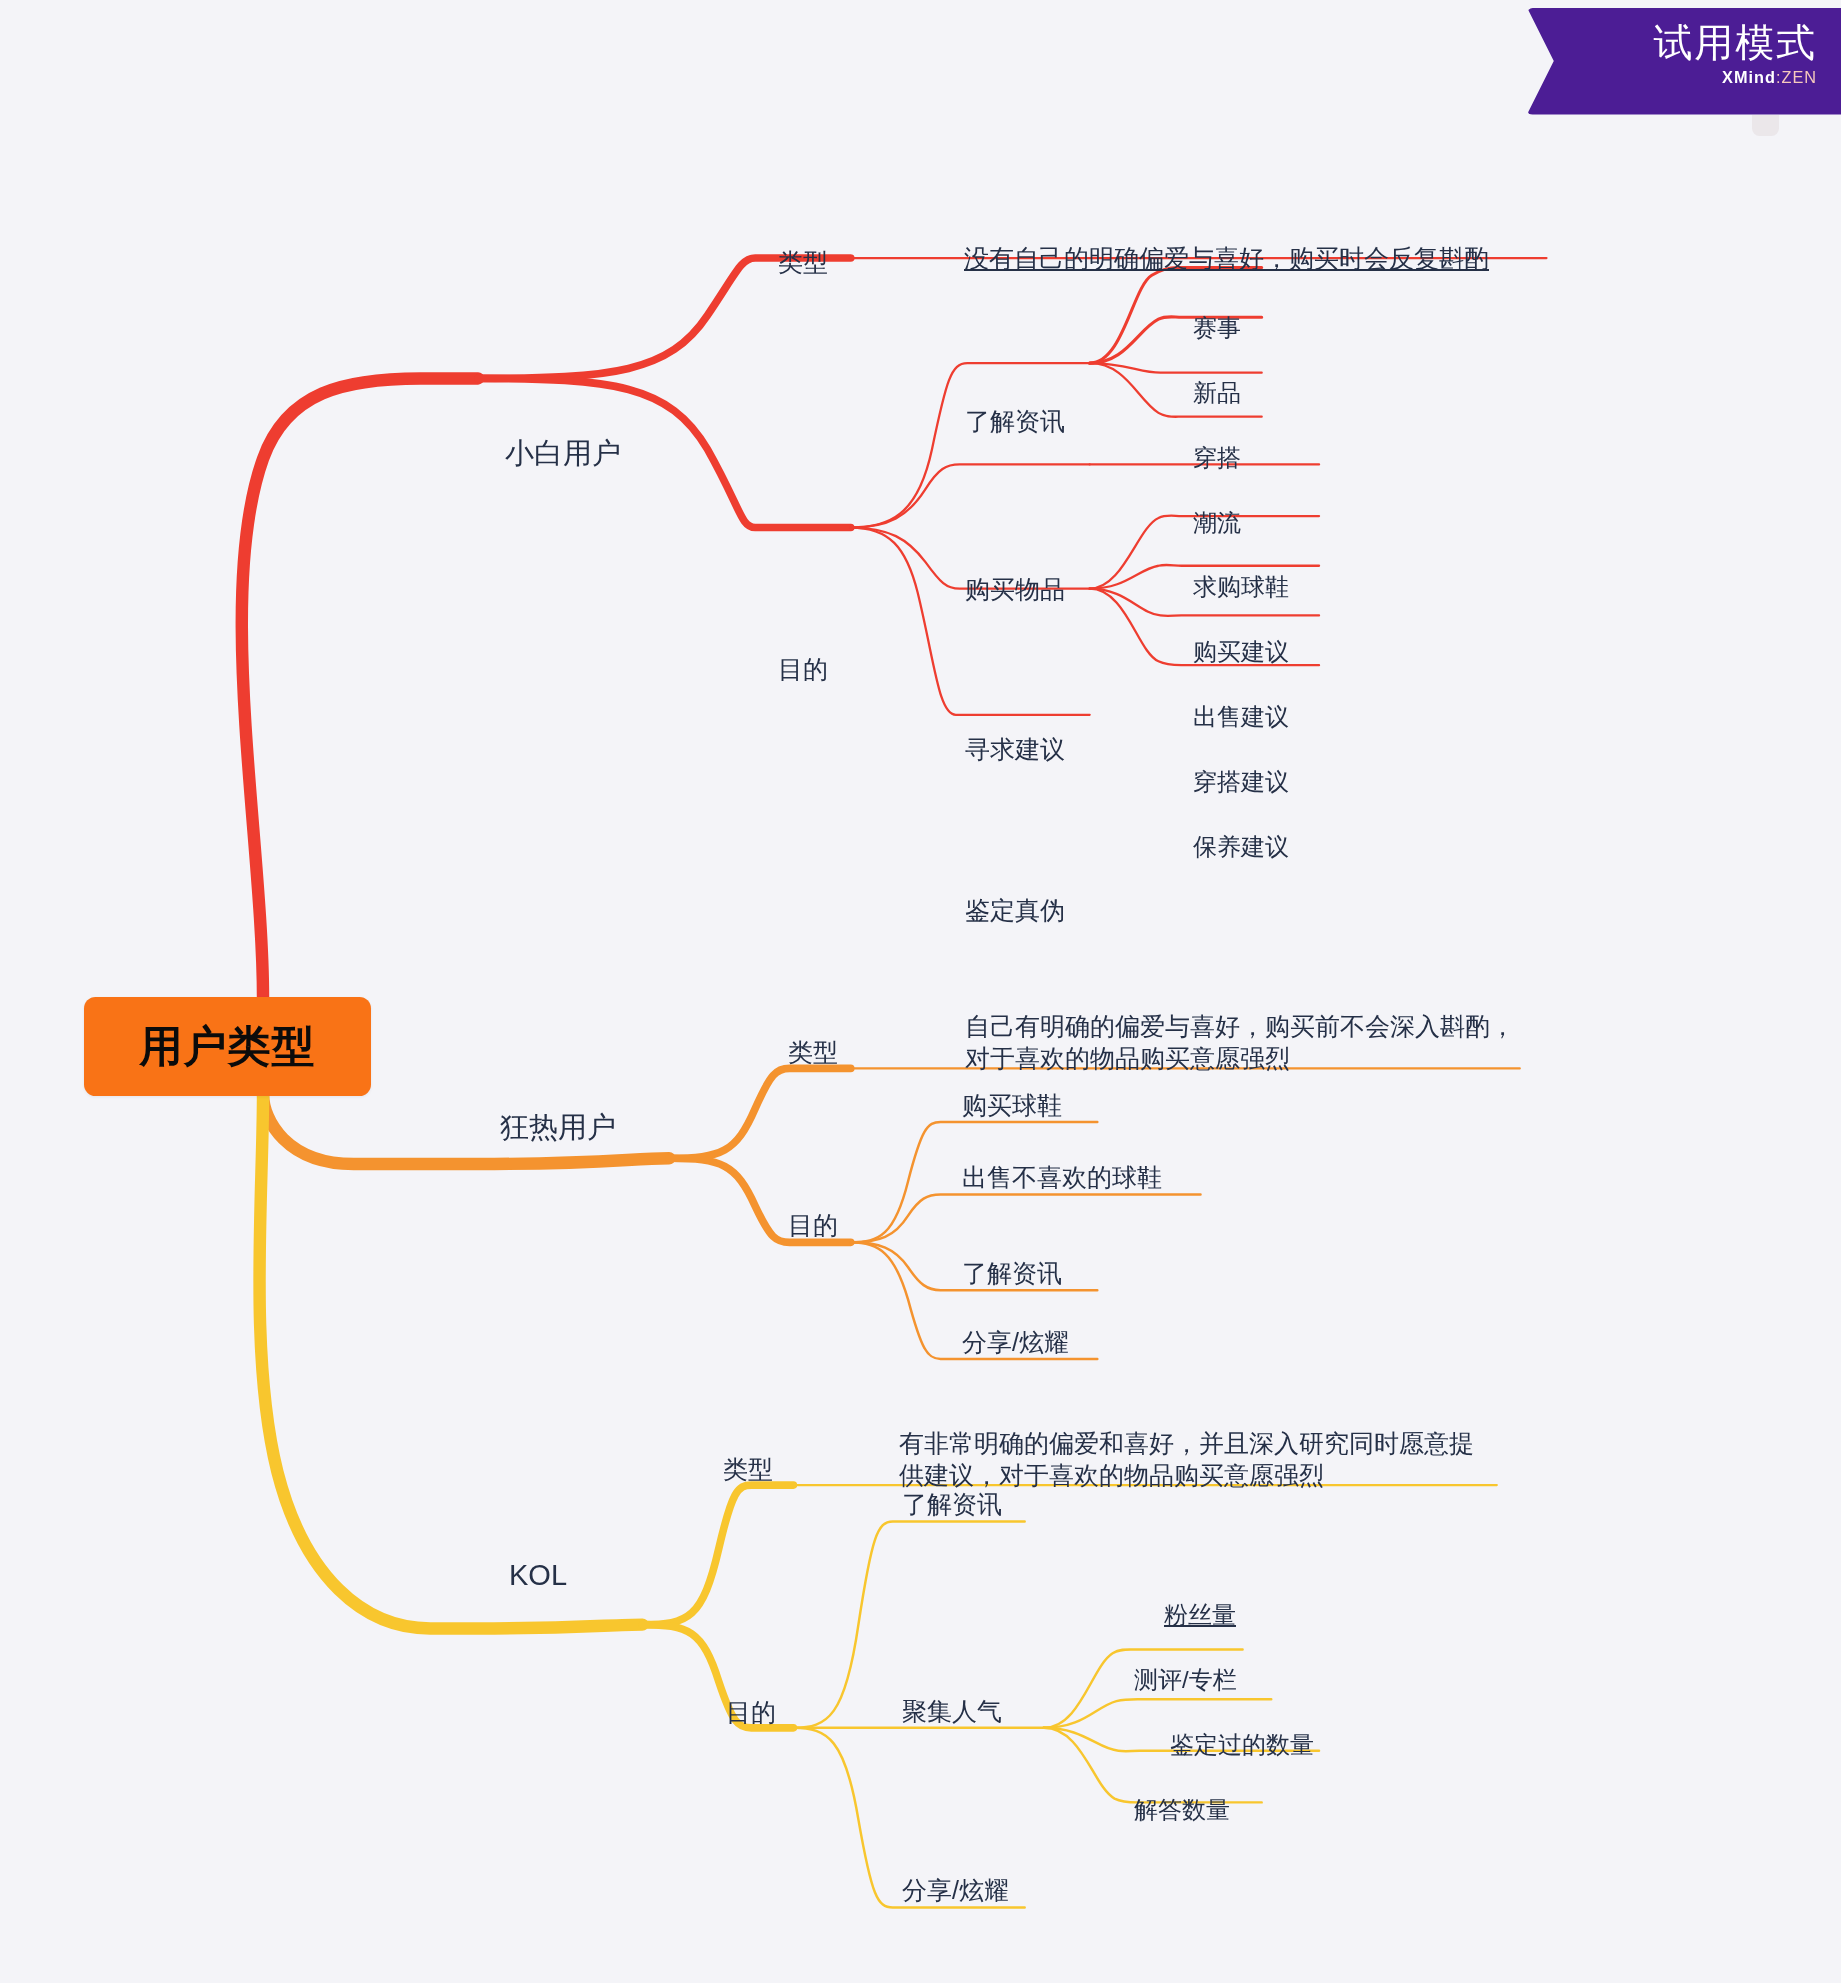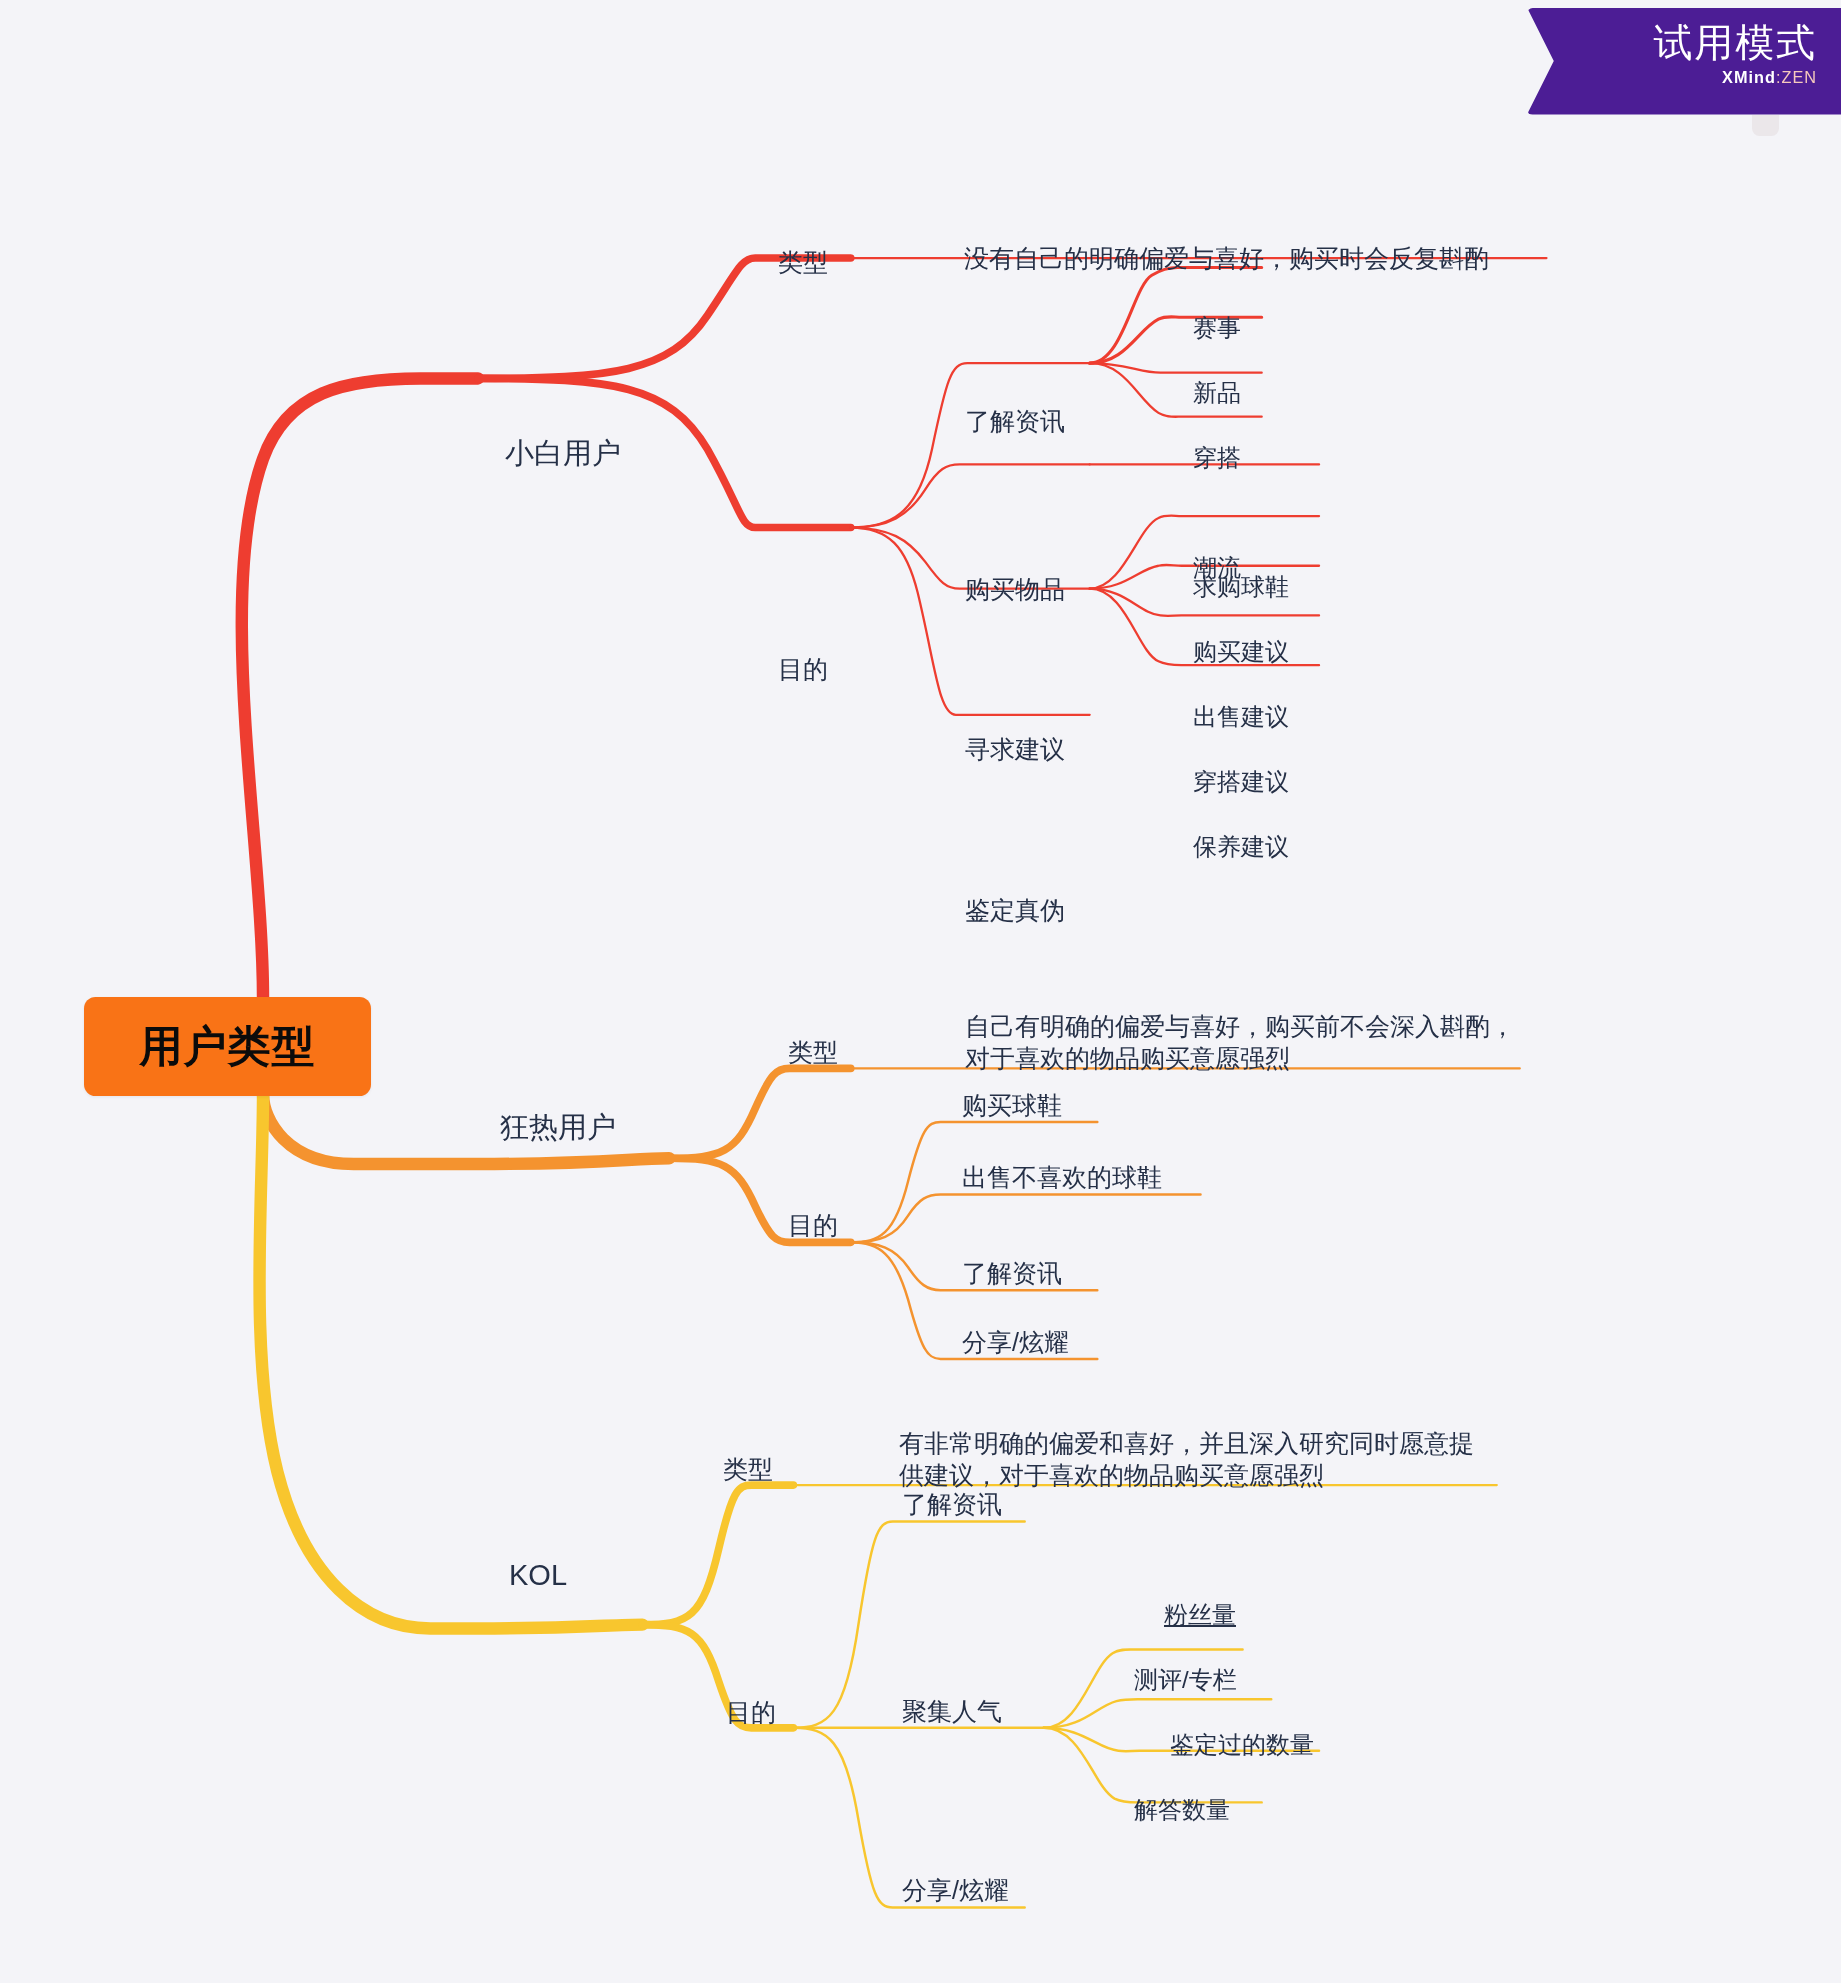--- a/index.html
+++ b/index.html
@@ -175,29 +175,29 @@
     </g>
   </svg>
 
   <div id="root-node">
     <span id="root-label">用户类型</span>
   </div>
 
   <div class="topic lvl1" style="left:505px; top:435px;"><span>小白用户</span></div>
 
   <div class="topic lvl2" style="left:778px; top:247px;"><span>类型</span></div>
-  <div class="topic desc" style="left:964px; top:243px; width:612px;"><span>没有自己的明确偏爱与喜好，购买时会反复斟酌</span></div>
+  <div class="topic desc" style="left:964px; top:243px; width:612px;text-decoration:underline;"><span>没有自己的明确偏爱与喜好，购买时会反复斟酌</span></div>
 
   <div class="topic lvl2" style="left:778px; top:654px;"><span>目的</span></div>
 
   <div class="topic lvl3" style="left:965px; top:406px;"><span>了解资讯</span></div>
   <div class="topic lvl4" style="left:1193px; top:313px;font-family:Liberation Serif, serif;"><span>赛事</span></div>
   <div class="topic lvl4" style="left:1193px; top:378px;"><span>新品</span></div>
   <div class="topic lvl4" style="left:1193px; top:443px;"><span>穿搭</span></div>
-  <div class="topic lvl4" style="left:1193px; top:508px;margin-top:45px;"><span>潮流</span></div>
+  <div class="topic lvl4" style="left:1193px; top:508px;"><span>潮流</span></div>
 
   <div class="topic lvl3" style="left:965px; top:574px;"><span>购买物品</span></div>
   <div class="topic lvl4" style="left:1193px; top:572px;"><span>求购球鞋</span></div>
 
   <div class="topic lvl3" style="left:965px; top:734px;"><span>寻求建议</span></div>
   <div class="topic lvl4" style="left:1193px; top:637px;"><span>购买建议</span></div>
   <div class="topic lvl4" style="left:1193px; top:702px;"><span>出售建议</span></div>
   <div class="topic lvl4" style="left:1193px; top:767px;"><span>穿搭建议</span></div>
   <div class="topic lvl4" style="left:1193px; top:832px;"><span>保养建议</span></div>
 

